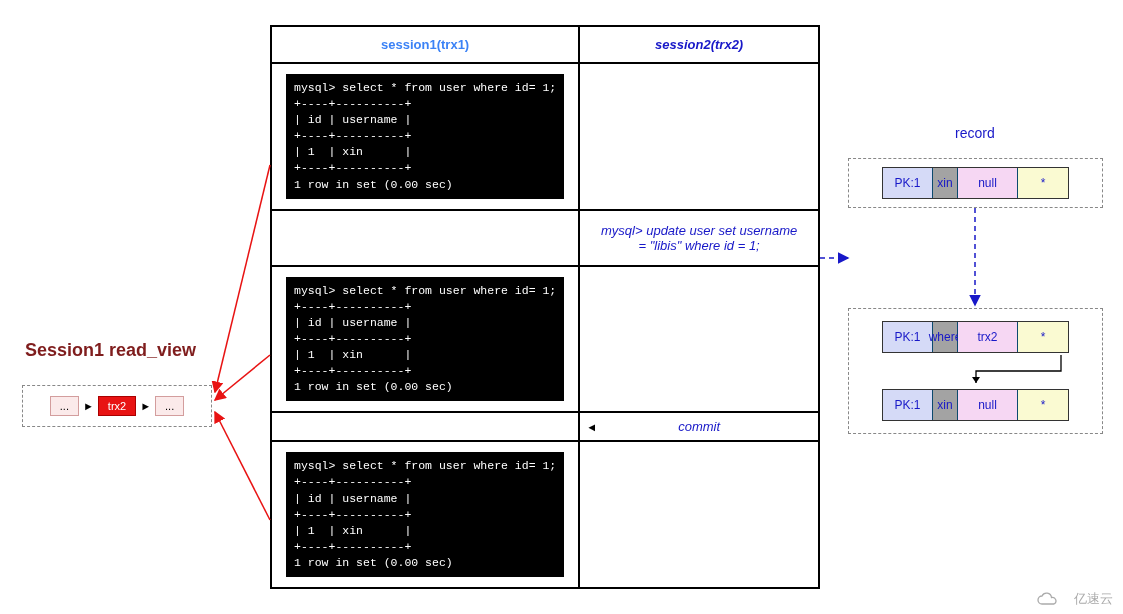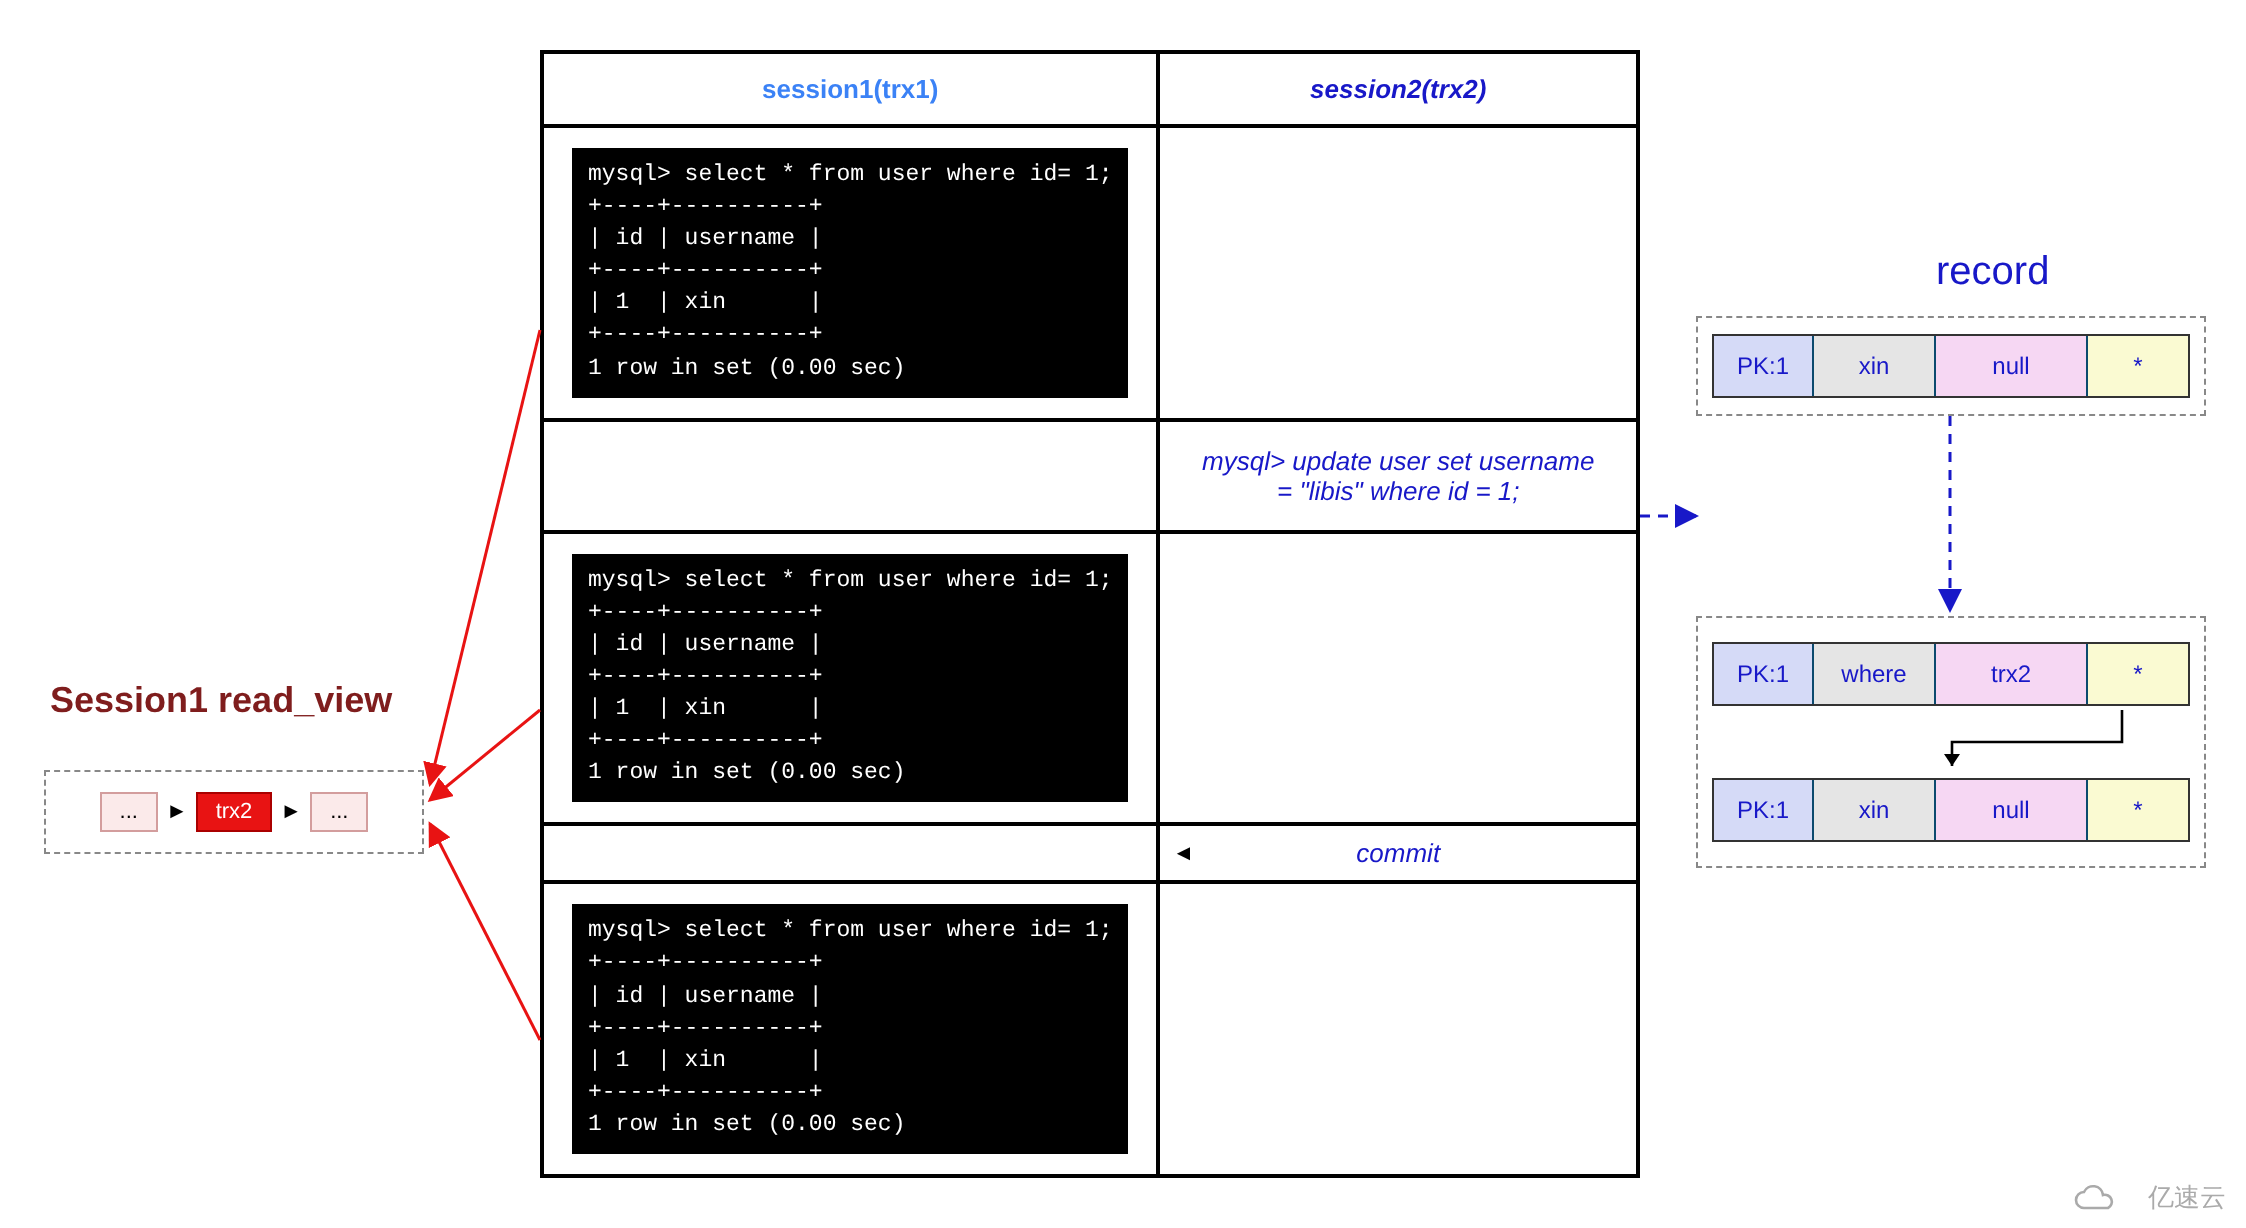--- a/index.html
+++ b/index.html
@@ -57,38 +57,38 @@
   .rv-node {
     display: inline-flex; align-items: center; justify-content: center;
     height: 20px; padding: 0 9px; font-size: 11px;
     border: 1px solid #d39d9d; background: #fbeaea;
   }
   .rv-node.active { background: #e81313; color: #fff; border-color: #a00; }
   .rv-arrow { margin: 0 4px; font-size: 11px; }
   .record-title {
     position: absolute;
     left: 955px; top: 125px;
-    color: #1818c8; font-size: 20px; margin-left: 13px;
+    color: #1818c8; font-size: 14px;
   }
   .record-box {
     position: absolute;
     border: 1.5px dashed #888;
     padding: 8px;
     display: flex; flex-direction: column; align-items: center;
   }
   .rec-row { display: flex; border: 1px solid #333; }
   .rec-cell {
     border-right: 1px solid #0c4a6e;
     height: 30px; display: flex; align-items: center; justify-content: center;
     font-size: 12px; color: #1818c8;
   }
   .rec-cell:last-child { border-right: none; }
   .rc-pk   { width: 50px; background: #d5daf7; }
-  .rc-xin  { width: 61px; background: #e5e5e5; }
-  .rc-null { width: 76px; background: #f6d7f3; }
+  .rc-xin  { width: 25px; background: #a3a3a3; }
+  .rc-null { width: 60px; background: #f6d7f3; }
   .rc-star { width: 50px; background: #fafad2; }
   .watermark {
     position: absolute;
     right: 10px; bottom: 6px;
     color: #aaa; font-size: 13px;
     display: flex; align-items: center; gap: 16px;
   }
   svg.overlay {
     position: absolute; left: 0; top: 0; width: 1123px; height: 614px;
     pointer-events: none;

